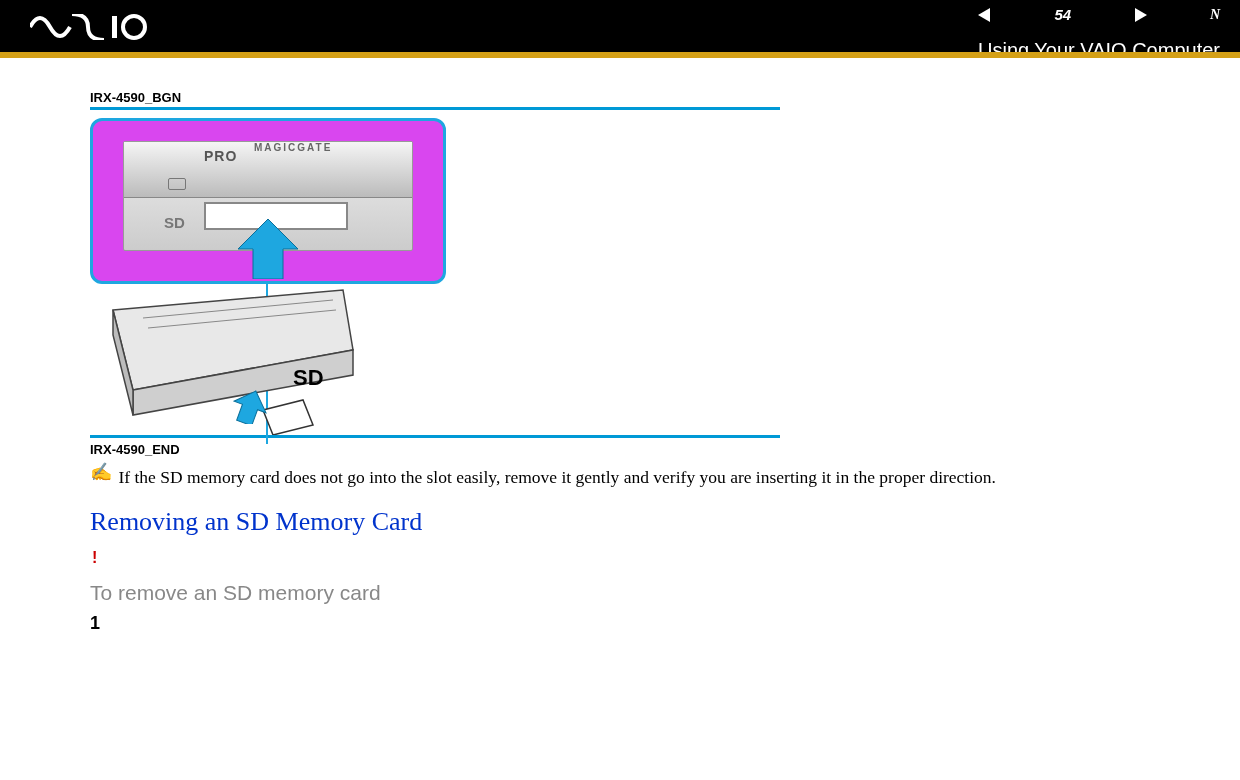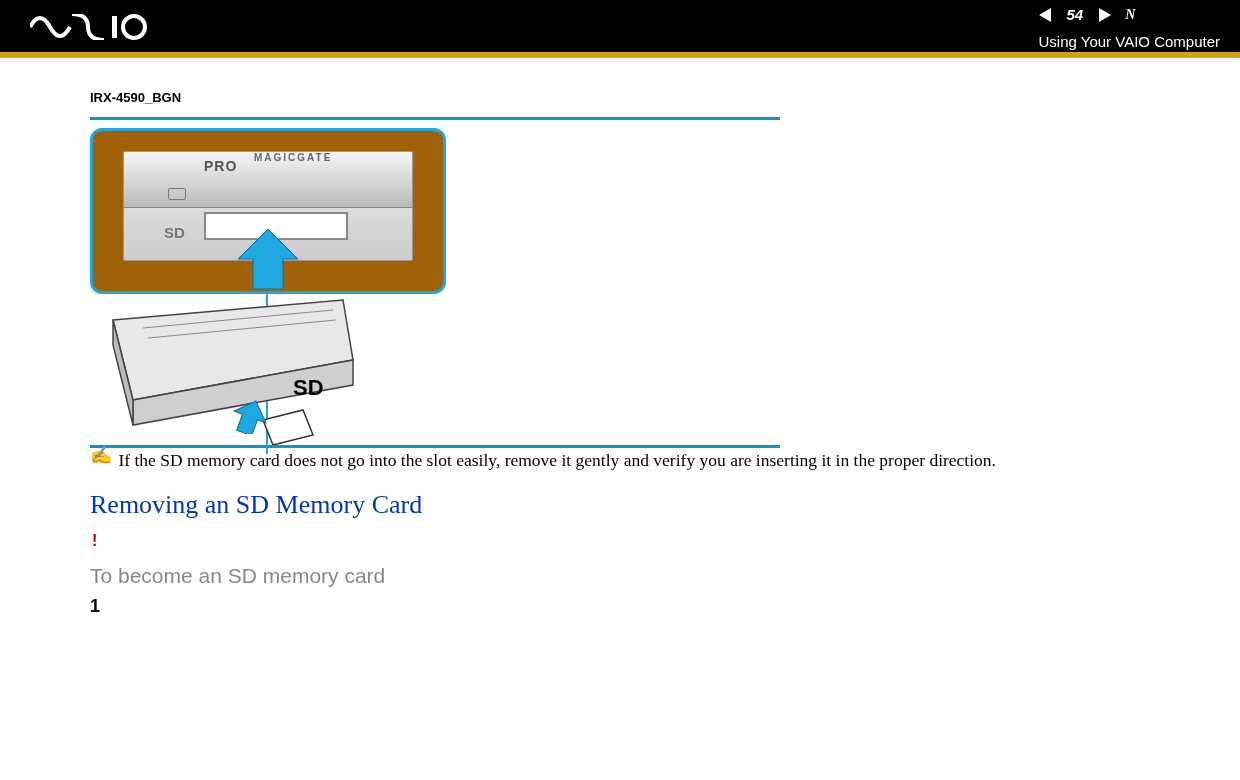--- a/index.html
+++ b/index.html
@@ -1,32 +1,32 @@
 <!DOCTYPE html>
 <html><head>
 <meta charset="utf-8">
 <style>
   html,body{margin:0;padding:0;background:#fff;font-family:Arial,Helvetica,sans-serif;color:#000}
   .page{width:1240px;height:780px;position:relative;overflow:hidden}
   .header-band{position:absolute;top:0;left:0;right:0;height:52px;background:#000;color:#fff}
   .vaio-logo{position:absolute;left:30px;top:14px}
   .header-right{position:absolute;right:20px;top:6px;text-align:right;font-style:italic}
-  .page-ctrl{display:flex;align-items:center;justify-content:flex-start;gap:16px;font-weight:bold}
+  .page-ctrl{display:flex;align-items:center;justify-content:space-between;gap:16px;font-weight:bold}
   .page-num{font-size:15px}
-  .header-title{font-size:15px;font-style:normal;margin-top:10px}
+  .header-title{font-size:20px;font-style:normal;margin-top:16px}
   .nav-tri{display:inline-block;width:0;height:0;border-top:7px solid transparent;border-bottom:7px solid transparent}
   .nav-prev{border-right:12px solid #fff}
   .nav-next{border-left:12px solid #fff}
   .N-cap{font-family:"Times New Roman",serif;font-style:italic;font-weight:bold;font-size:14px;margin-left:-2px}
   .gold-bar{position:absolute;top:52px;left:0;right:0;height:6px;background:#d4a017}
   .content{position:absolute;top:90px;left:90px;right:20px}
-  .block-label{font-size:13px;font-weight:bold;font-family:Arial,sans-serif;margin:0 0 12px 0}
+  .block-label{font-size:13px;font-weight:bold;font-family:Arial,sans-serif;margin:0 0 2px 0}
   .blue-rule{height:3px;background:#0099d6;width:690px}
   .figure-box{margin:8px 0 0 0}
-  .callout{position:relative;width:350px;height:160px;border:3px solid #1ea7e0;border-radius:12px;background:#a16207;margin-left:0}
+  .callout{position:relative;width:350px;height:160px;border:3px solid #1ea7e0;border-radius:12px;background:#d946ef;margin-left:0}
   .slot-body{position:absolute;left:30px;top:20px;right:30px;bottom:30px;background:linear-gradient(#eee,#ccc);border:1px solid #999;border-radius:2px}
   .slot-dark{position:absolute;left:0;right:0;top:0;height:55px;background:linear-gradient(#f5f5f5,#bbb);border-bottom:1px solid #888}
   .pro-label{position:absolute;left:80px;top:6px;font:bold 14px Arial;color:#555;letter-spacing:1px}
   .magicgate{position:absolute;left:130px;top:0;font:bold 10px Arial;color:#666;letter-spacing:2px}
   .sd-label-small{position:absolute;left:40px;top:72px;font:bold 15px Arial;color:#777}
   .sd-slot{position:absolute;left:80px;top:60px;width:140px;height:24px;background:#fff;border:2px solid #888}
   .ms-icon{position:absolute;left:44px;top:36px;width:16px;height:10px;border:1px solid #777;border-radius:2px}
   .big-arrow{position:absolute;left:145px;top:98px}
   .laptop-box{position:relative;width:270px;height:155px;margin-top:-4px;margin-left:3px}
   .laptop-svg{position:absolute;left:0;top:0}
@@ -101,32 +101,33 @@
           <polygon points="170,130 210,120 220,145 180,155" fill="#fff" stroke="#333" stroke-width="1.5"></polygon>
         </svg>
         <svg class="small-arrow" width="34" height="34" viewBox="0 0 34 34">
           <polygon points="17,0 34,17 25,17 25,34 9,34 9,17 0,17" fill="#1ea7e0" stroke="#0b6f9a" stroke-width="1" transform="rotate(20 17 17)"></polygon>
         </svg>
         <div class="sd-big">SD</div>
       </div>
     </div>
 
     <div class="blue-rule"></div>
+    <div class="end-label">IRX-4590_END</div>
 
     <div class="note-row">
       <span class="note-icon">✍</span>
       <span class="note-text">If the SD memory card does not go into the slot easily, remove it gently and verify you are inserting it in the proper direction.</span>
     </div>
 
     <div class="h2">Removing an SD Memory Card</div>
 
     <div>
       <div class="warn-icon">!</div>
     </div>
 
-    <div class="h3">To become an SD memory card</div>
+    <div class="h3">To remove an SD memory card</div>
 
     <div class="step-row">
       <span class="step-num">1</span>
     </div>
 
   </div>
 </div>
 
 </body></html>

